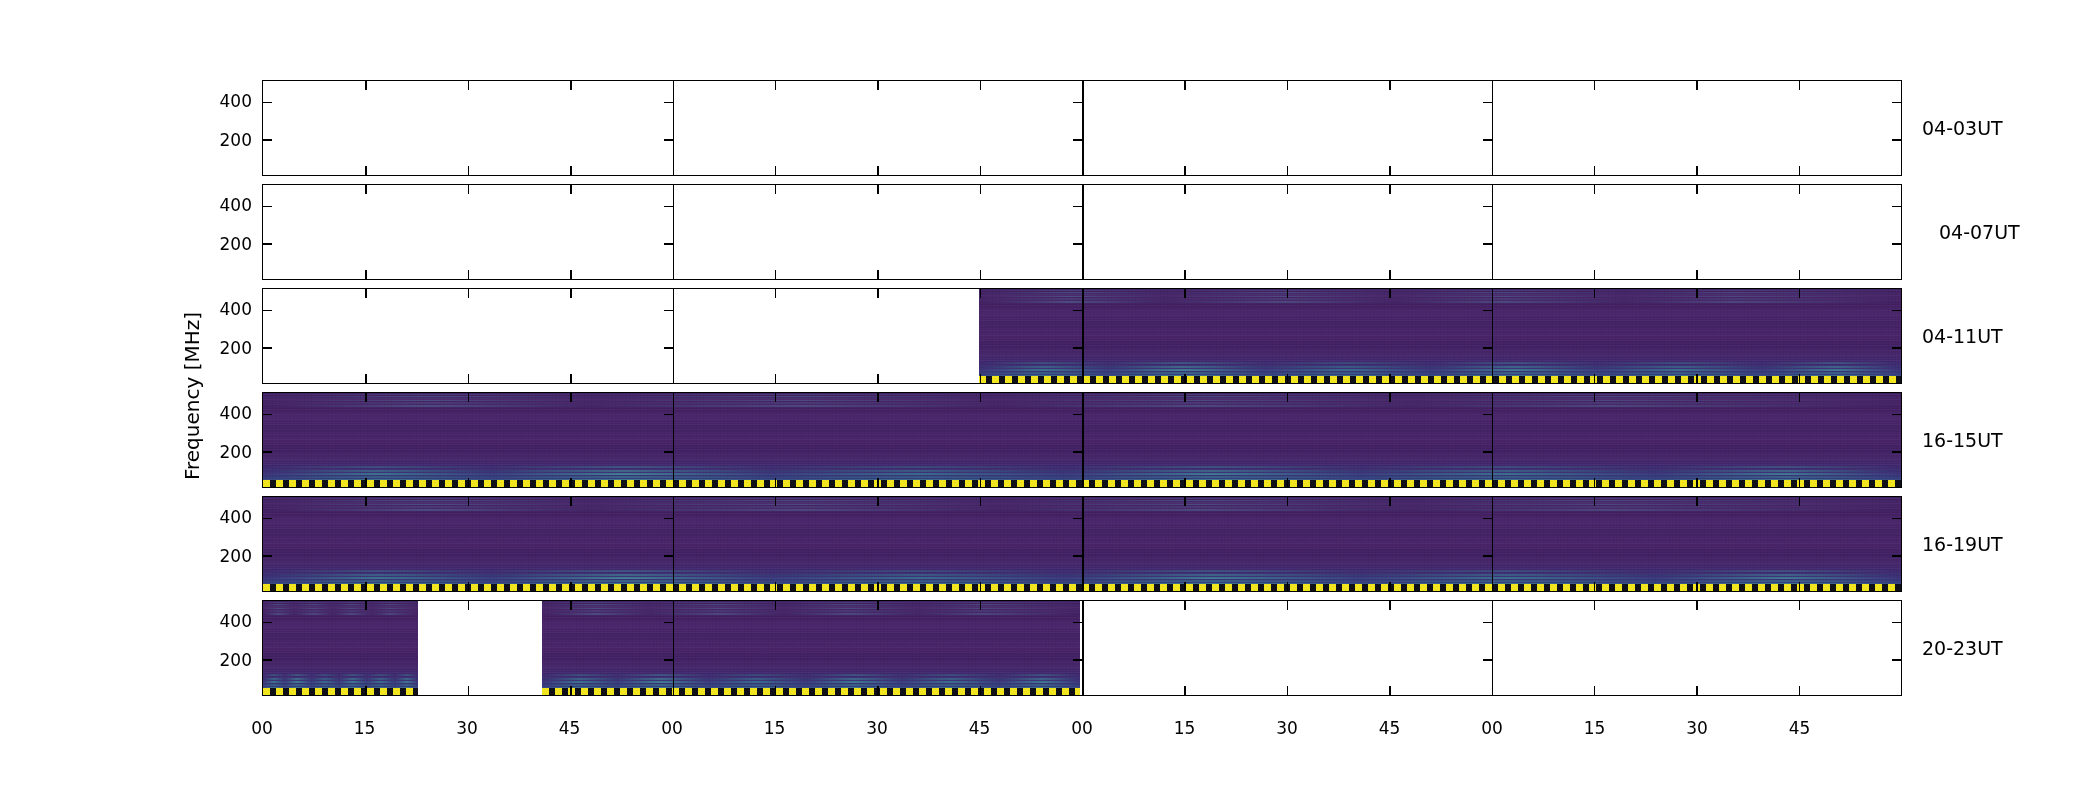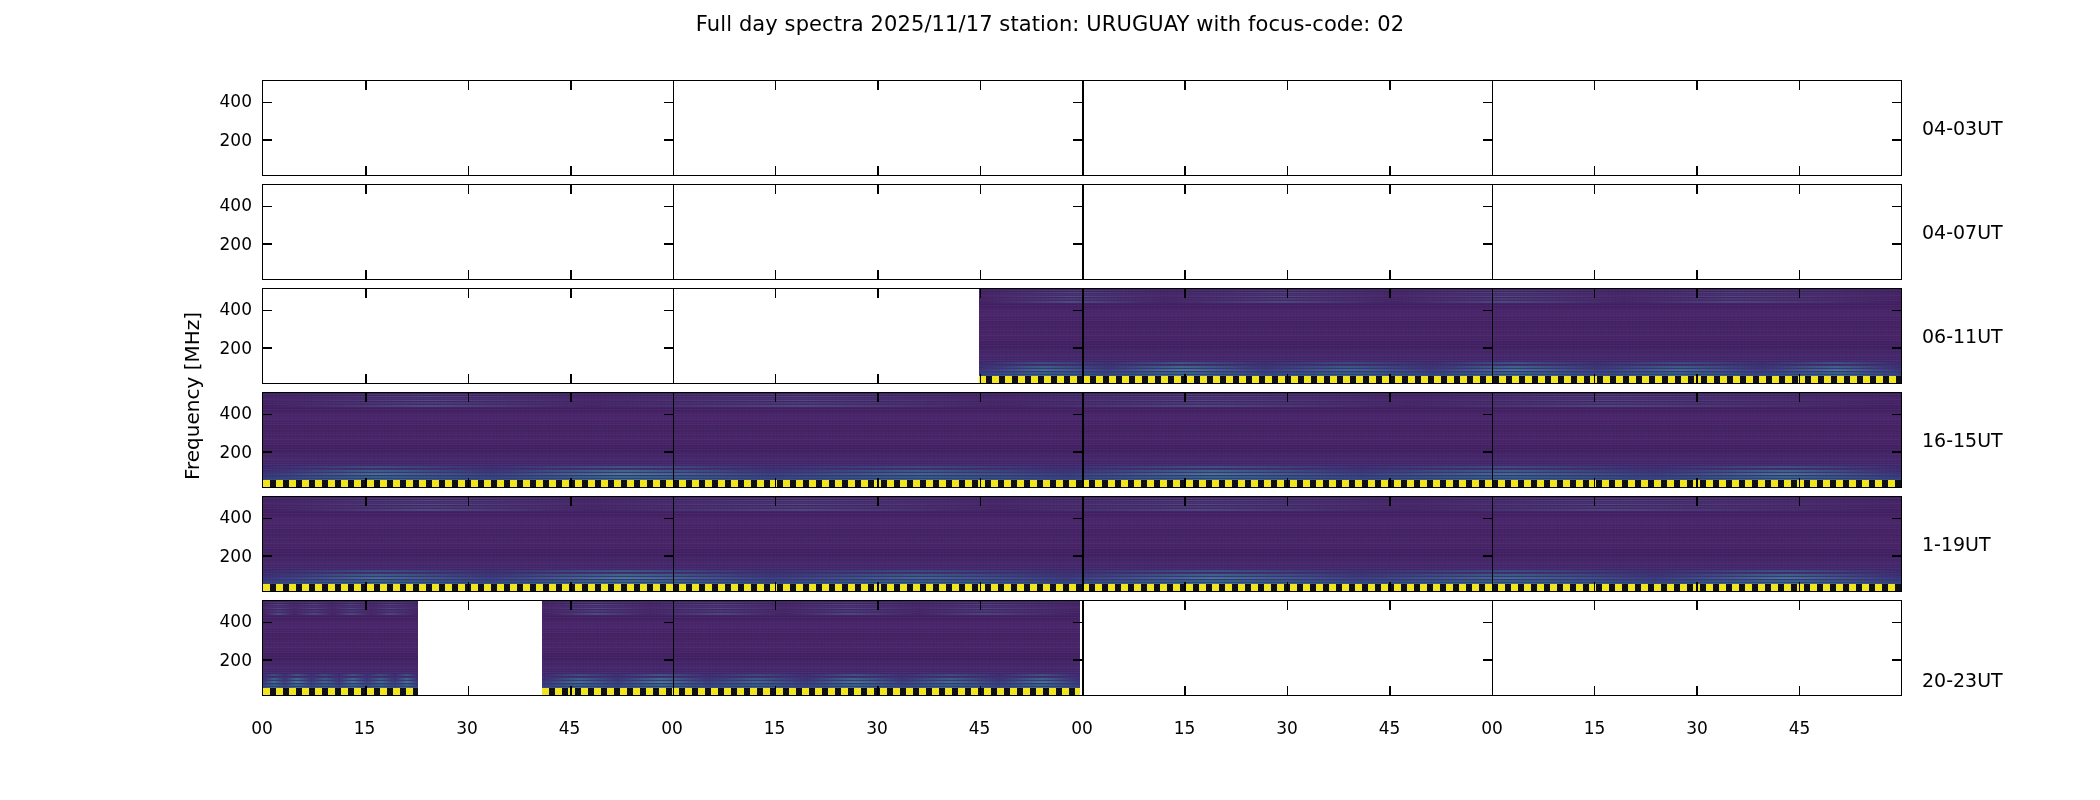--- a/index.html
+++ b/index.html
@@ -108,21 +108,20 @@
   .xtxt{
     position:absolute; top:718px; font-size:17px; color:#000;
     transform:translateX(-50%); white-space:nowrap;
   }
 </style>
 </head>
 <body>
 
 <div id="fig">
 
-  <div id="title">Full day spectra 2025/11/17 station: URUGUAY with focus-code: 02</div>
 
   <div id="ylabel">Frequency [MHz]</div>
 
   <div id="rows-container">
       <div class="rowlabel" style="top: 128px;">04-03UT</div>
       <div class="row" style="top: 80px; height: 96px;">
         <div class="ytxt" style="left: -70px; top: calc(22%);">400</div>
         <div class="ytxt" style="left: -70px; top: calc(62%);">200</div>
         <div class="panel">
           <div class="xtick minor" style="left: 6.25%; top: 0px;"></div>
@@ -157,21 +156,21 @@
           <div class="ytick" style="left: calc(25% - 9px); top: 22%;"></div>
           <div class="ytick" style="left: calc(50% - 9px); top: 22%;"></div>
           <div class="ytick" style="left: calc(75% - 9px); top: 22%;"></div>
           <div class="ytick " style="top: 62%;"></div>
           <div class="ytick r" style="top: 62%;"></div>
           <div class="ytick" style="left: calc(25% - 9px); top: 62%;"></div>
           <div class="ytick" style="left: calc(50% - 9px); top: 62%;"></div>
           <div class="ytick" style="left: calc(75% - 9px); top: 62%;"></div>
         </div>
       </div>
-      <div class="rowlabel" style="top: 232px;">04-07UT</div>
+      <div class="rowlabel" style="top: 232px; margin-left: 17px;">04-07UT</div>
       <div class="row" style="top: 184px; height: 96px;">
         <div class="ytxt" style="left: -70px; top: calc(22%);">400</div>
         <div class="ytxt" style="left: -70px; top: calc(62%);">200</div>
         <div class="panel">
           <div class="xtick minor" style="left: 6.25%; top: 0px;"></div>
           <div class="xtick minor" style="left: 6.25%; bottom: 0px;"></div>
           <div class="xtick minor" style="left: 12.5%; top: 0px;"></div>
           <div class="xtick minor" style="left: 12.5%; bottom: 0px;"></div>
           <div class="xtick minor" style="left: 18.75%; top: 0px;"></div>
           <div class="xtick minor" style="left: 18.75%; bottom: 0px;"></div>
@@ -201,21 +200,21 @@
           <div class="ytick" style="left: calc(25% - 9px); top: 22%;"></div>
           <div class="ytick" style="left: calc(50% - 9px); top: 22%;"></div>
           <div class="ytick" style="left: calc(75% - 9px); top: 22%;"></div>
           <div class="ytick " style="top: 62%;"></div>
           <div class="ytick r" style="top: 62%;"></div>
           <div class="ytick" style="left: calc(25% - 9px); top: 62%;"></div>
           <div class="ytick" style="left: calc(50% - 9px); top: 62%;"></div>
           <div class="ytick" style="left: calc(75% - 9px); top: 62%;"></div>
         </div>
       </div>
-      <div class="rowlabel" style="top: 336px;">06-11UT</div>
+      <div class="rowlabel" style="top: 336px;">04-11UT</div>
       <div class="row" style="top: 288px; height: 96px;">
         <div class="ytxt" style="left: -70px; top: calc(22%);">400</div>
         <div class="ytxt" style="left: -70px; top: calc(62%);">200</div>
         <div class="panel">
           <div class="spec" style="left: 43.7%; width: 56.3%;">
             <div class="base"></div>
             <div class="scan"></div>
             <div class="cols"></div>
             <div class="bands">
               <i style="top: 78%; opacity: 0.45;"></i>
@@ -333,21 +332,21 @@
           <div class="ytick" style="left: calc(25% - 9px); top: 22%;"></div>
           <div class="ytick" style="left: calc(50% - 9px); top: 22%;"></div>
           <div class="ytick" style="left: calc(75% - 9px); top: 22%;"></div>
           <div class="ytick " style="top: 62%;"></div>
           <div class="ytick r" style="top: 62%;"></div>
           <div class="ytick" style="left: calc(25% - 9px); top: 62%;"></div>
           <div class="ytick" style="left: calc(50% - 9px); top: 62%;"></div>
           <div class="ytick" style="left: calc(75% - 9px); top: 62%;"></div>
         </div>
       </div>
-      <div class="rowlabel" style="top: 544px;">1-19UT</div>
+      <div class="rowlabel" style="top: 544px;">16-19UT</div>
       <div class="row" style="top: 496px; height: 96px;">
         <div class="ytxt" style="left: -70px; top: calc(22%);">400</div>
         <div class="ytxt" style="left: -70px; top: calc(62%);">200</div>
         <div class="panel">
           <div class="spec" style="left: 0%; width: 100%;">
             <div class="base"></div>
             <div class="scan"></div>
             <div class="cols"></div>
             <div class="bands">
               <i style="top: 78%; opacity: 0.45;"></i>
@@ -399,21 +398,21 @@
           <div class="ytick" style="left: calc(25% - 9px); top: 22%;"></div>
           <div class="ytick" style="left: calc(50% - 9px); top: 22%;"></div>
           <div class="ytick" style="left: calc(75% - 9px); top: 22%;"></div>
           <div class="ytick " style="top: 62%;"></div>
           <div class="ytick r" style="top: 62%;"></div>
           <div class="ytick" style="left: calc(25% - 9px); top: 62%;"></div>
           <div class="ytick" style="left: calc(50% - 9px); top: 62%;"></div>
           <div class="ytick" style="left: calc(75% - 9px); top: 62%;"></div>
         </div>
       </div>
-      <div class="rowlabel" style="top: 680px;">20-23UT</div>
+      <div class="rowlabel" style="top: 648px;">20-23UT</div>
       <div class="row" style="top: 600px; height: 96px;">
         <div class="ytxt" style="left: -70px; top: calc(22%);">400</div>
         <div class="ytxt" style="left: -70px; top: calc(62%);">200</div>
         <div class="panel">
           <div class="spec" style="left: 0%; width: 9.45%;">
             <div class="base"></div>
             <div class="scan"></div>
             <div class="cols"></div>
             <div class="bands">
               <i style="top: 78%; opacity: 0.45;"></i>

